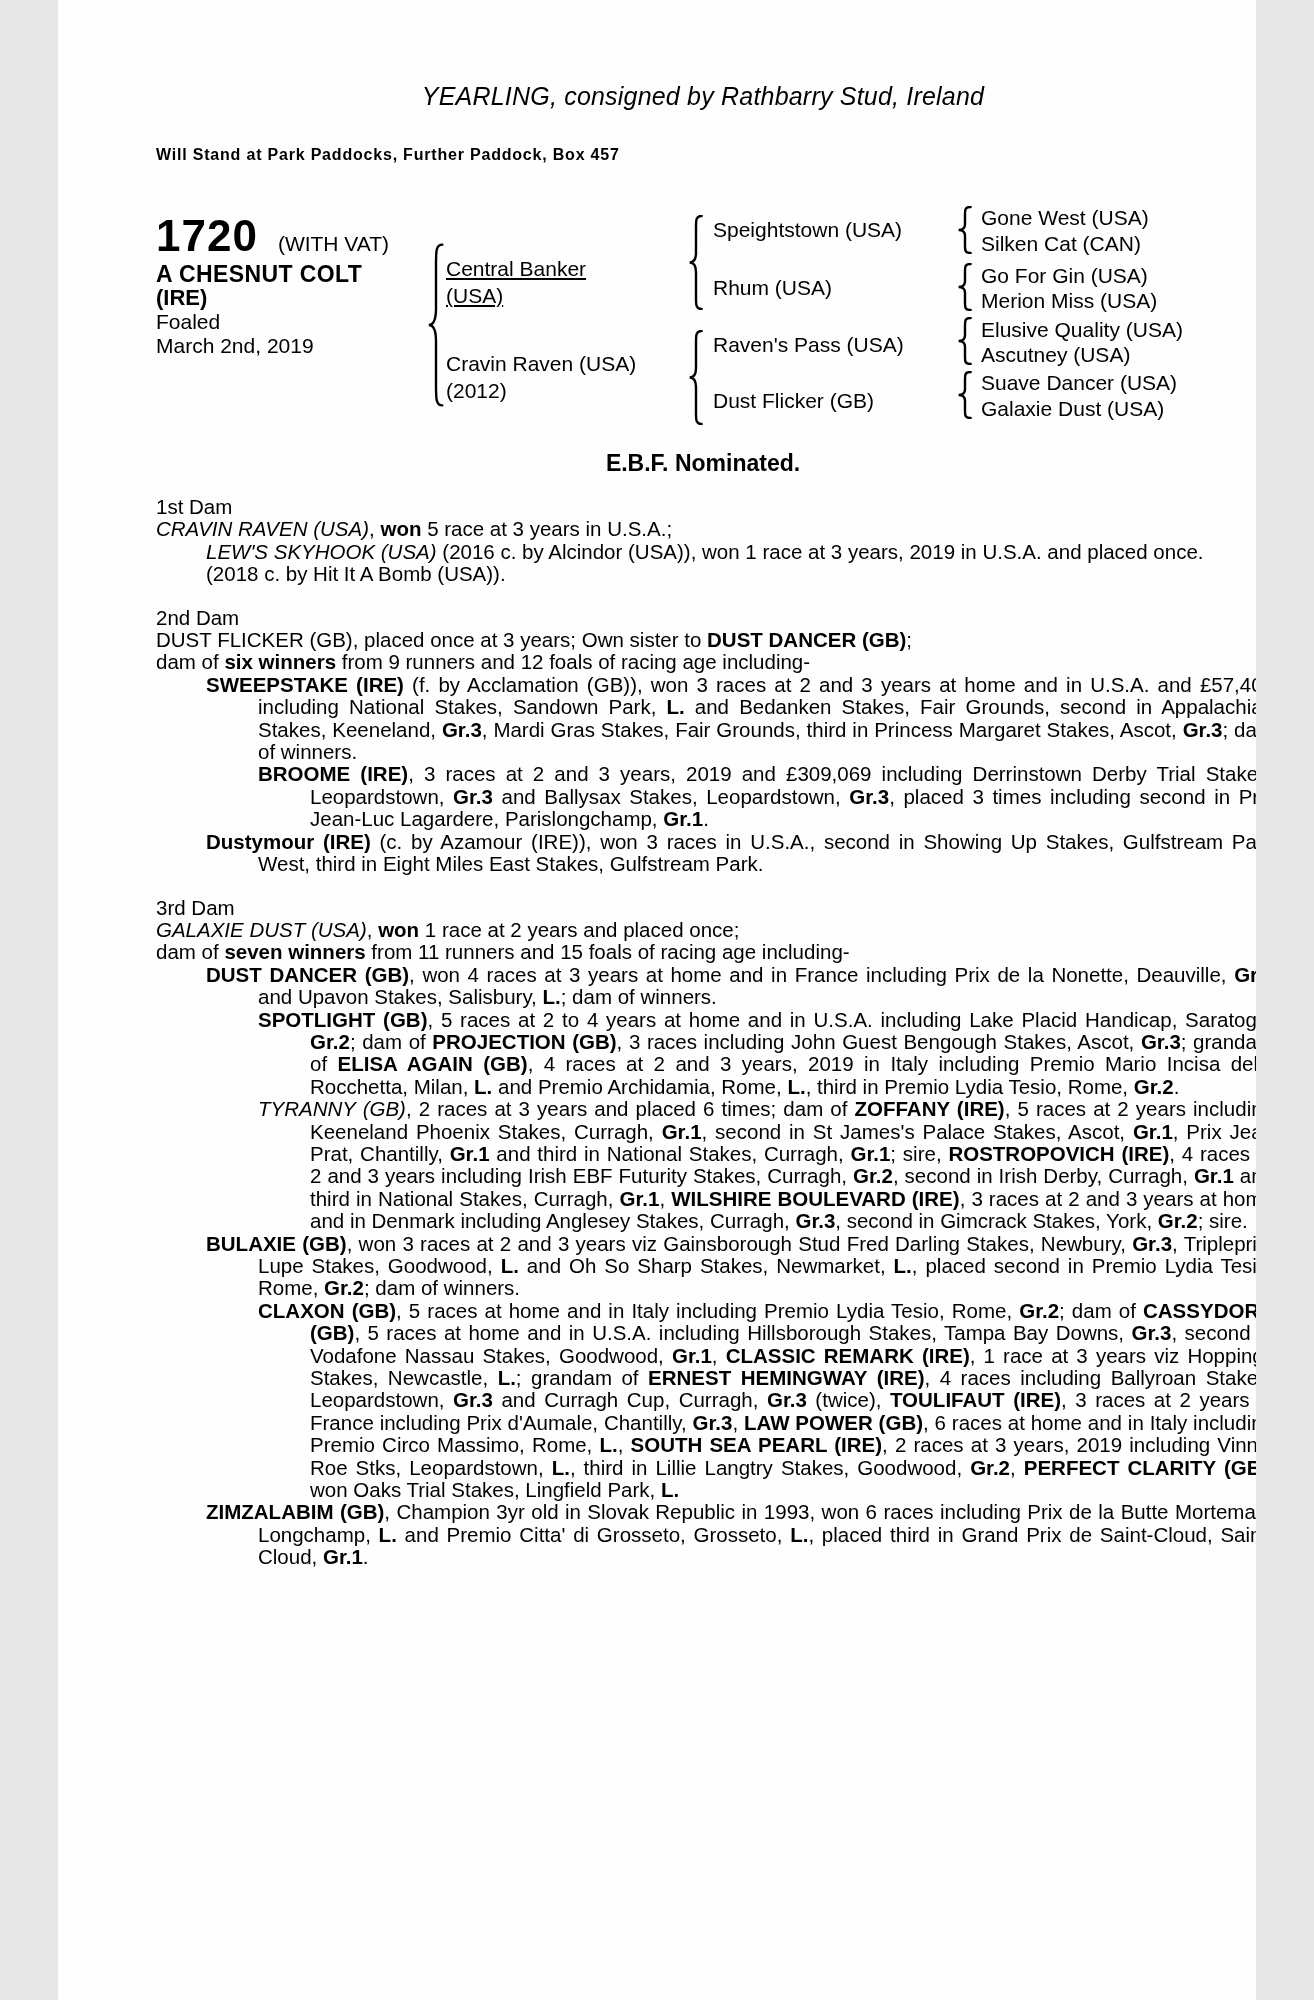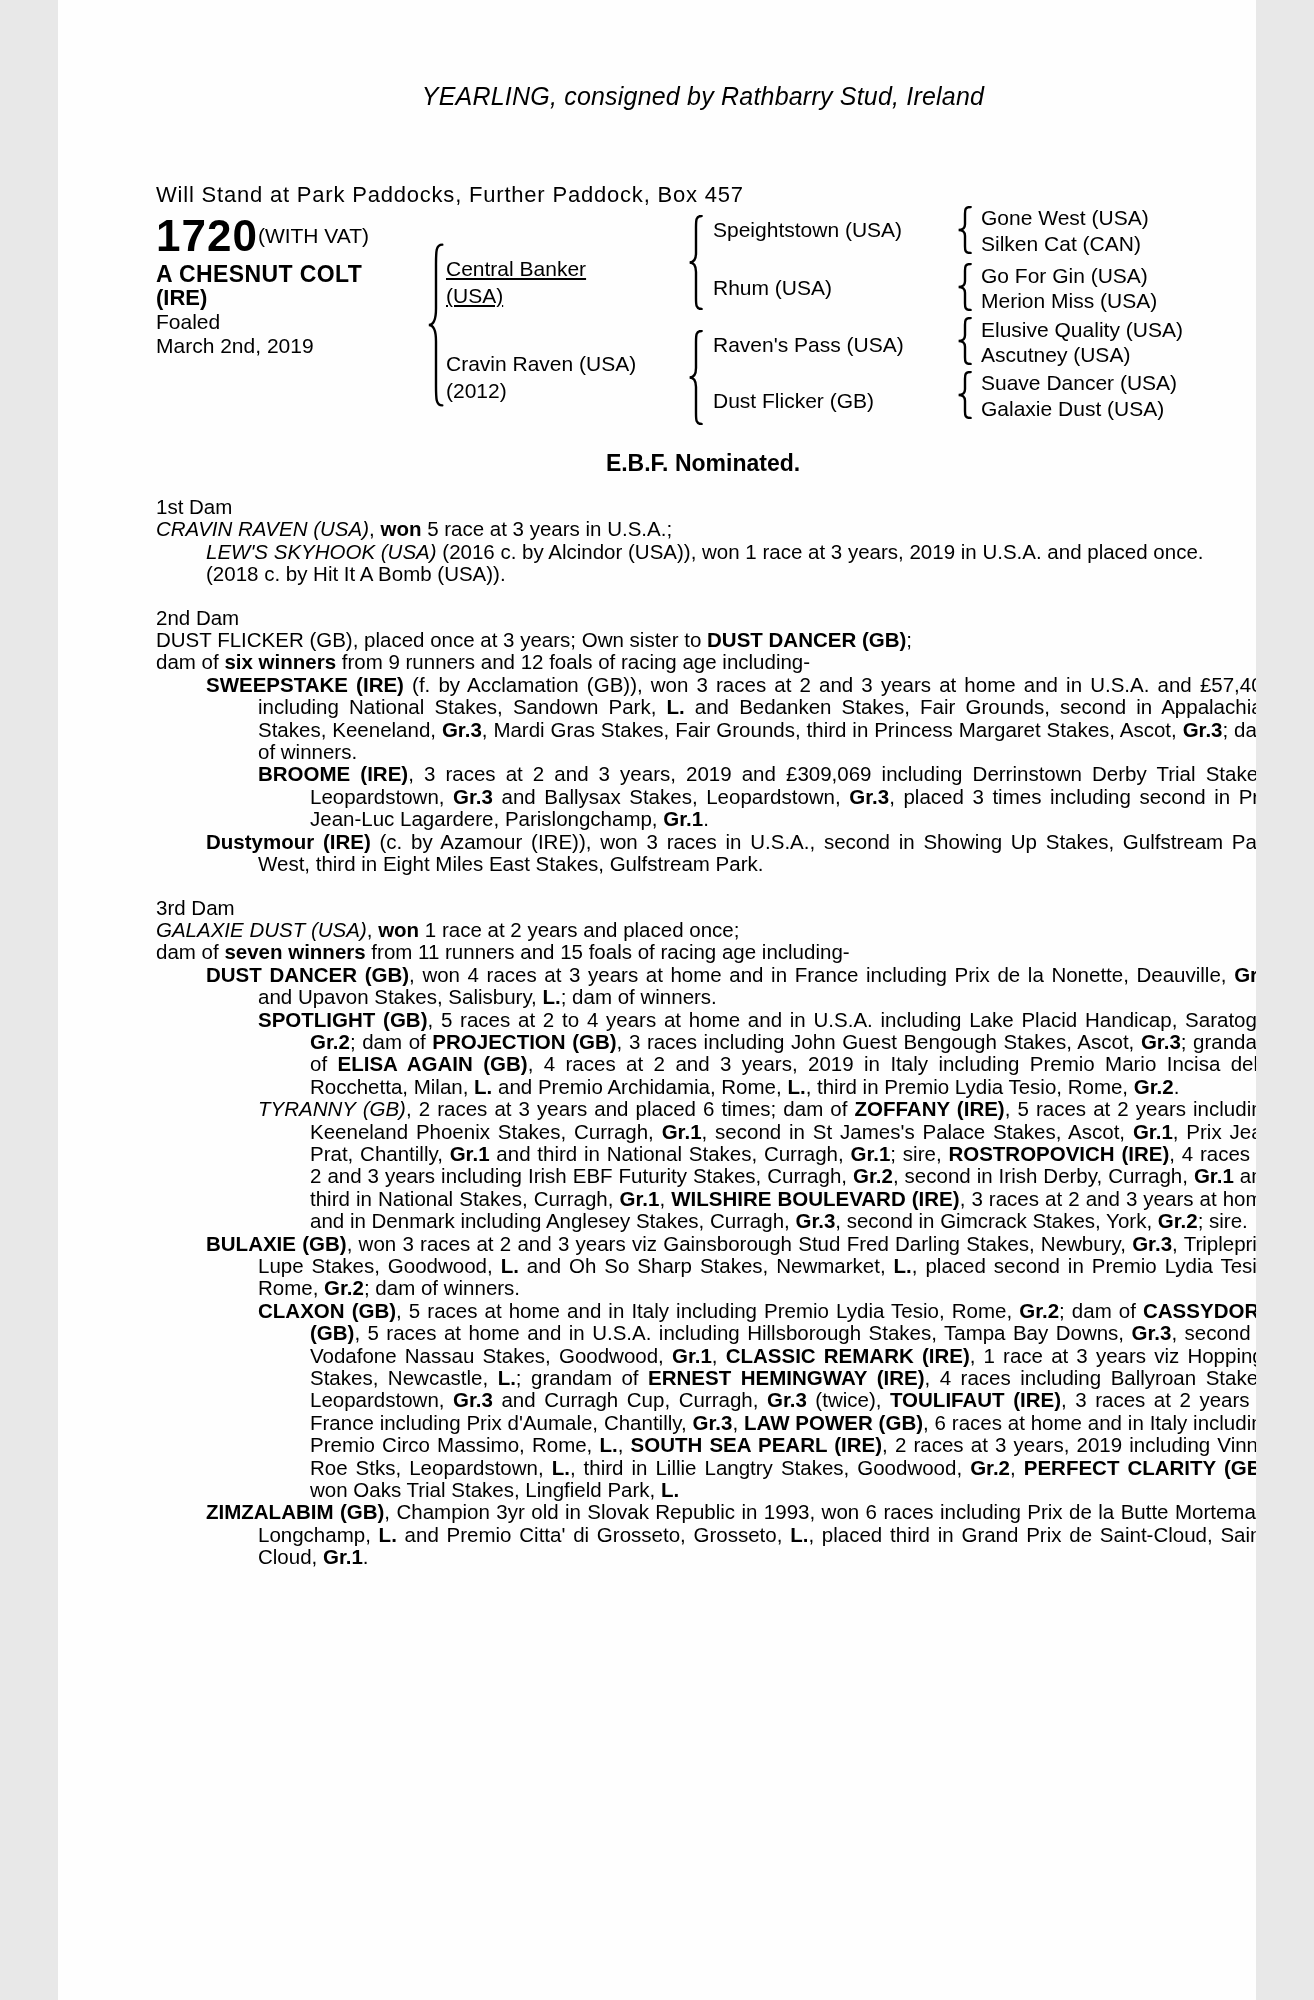--- a/index.html
+++ b/index.html
@@ -16,28 +16,27 @@
   
   #consignor-title{
     top:82px;left:0;width:1290px;
     text-align:center;
     font-style:italic;
     font-size:25px;
     letter-spacing:.2px;
   }
   #stand-line{
     top:146px;left:98px;
-    font-weight:normal;
-    font-size:22px;
+    font-weight:bold;
+    font-size:16px;
     letter-spacing:.8px;
-    margin-top:36px;
   }
   
   #lot-block{top:216px;left:98px;width:260px;line-height:24px;font-size:21px;}
-  #lot-number-row{display:flex;align-items:center;gap:0;}
+  #lot-number-row{display:flex;align-items:flex-end;gap:20px;}
   #lot-number{font-size:44px;font-weight:bold;letter-spacing:1px;line-height:40px;}
   #lot-vat{font-size:21px;}
   #lot-desc{font-weight:bold;font-size:23px;margin-top:6px;letter-spacing:.4px;line-height:24px;}
   #lot-suffix{font-weight:bold;font-size:22px;line-height:24px;}
   .lot-foaled{font-size:21px;line-height:24px;}
   
   .ped-name{font-size:21px;line-height:24px;white-space:nowrap;}
   .parent-block{line-height:27px;}
   #sire-block{top:255px;left:388px;text-decoration:underline;}
   #dam-block{top:350px;left:388px;}

